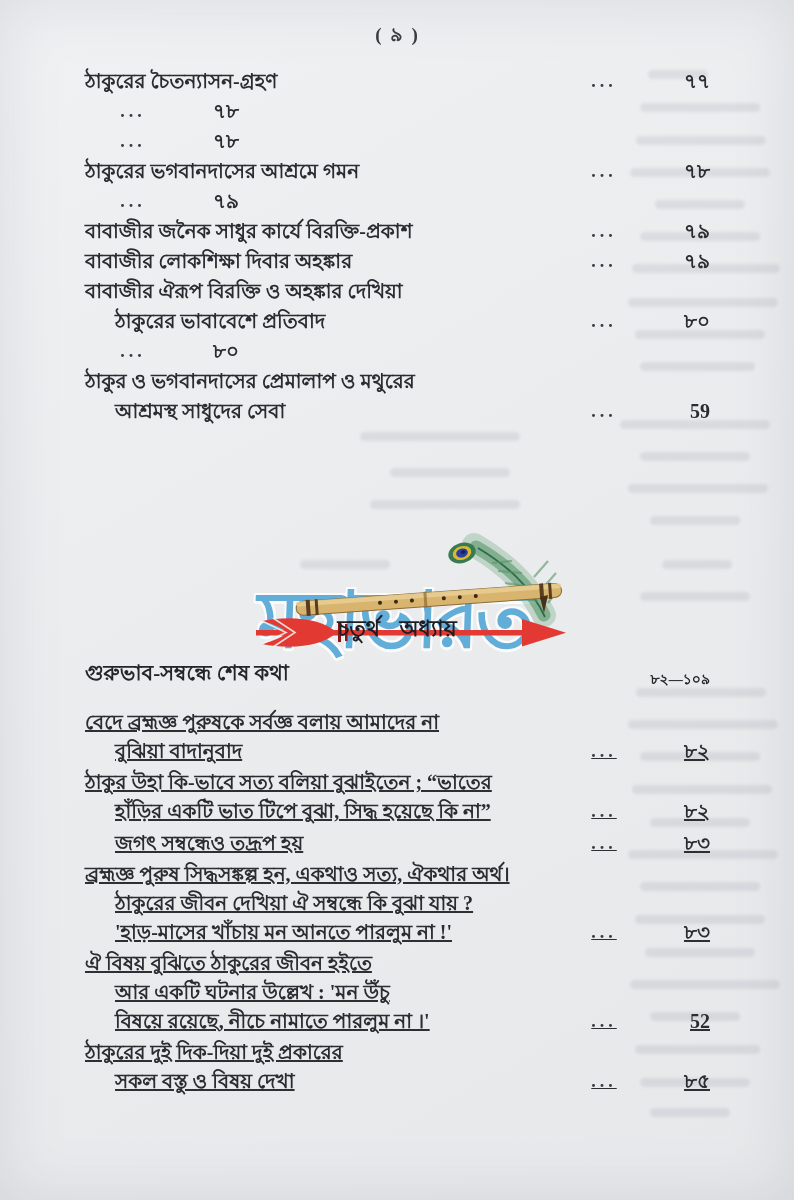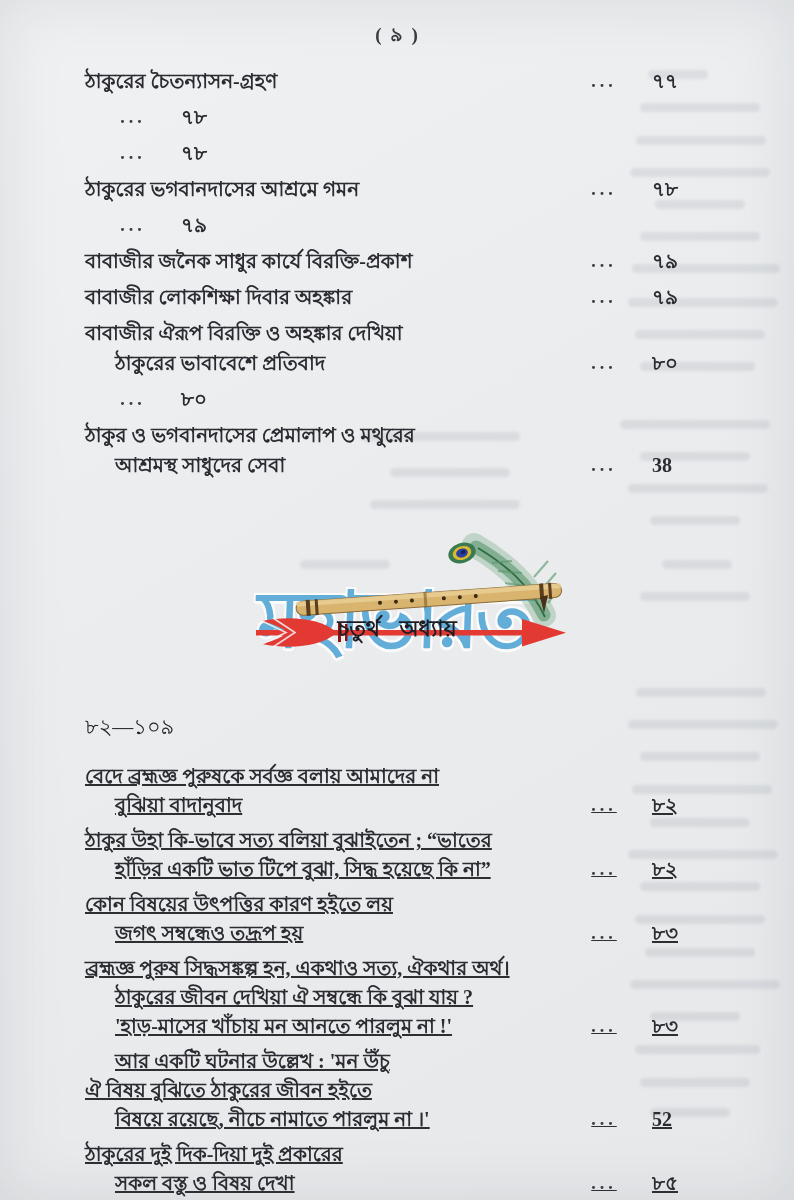--- a/index.html
+++ b/index.html
@@ -21,44 +21,44 @@
   .bleed-layer{position:absolute;inset:0;z-index:0;}
   .bleed-line{
     position:absolute;height:9px;border-radius:5px;
     background:#6a7080;opacity:.13;filter:blur(1.6px);
   }
   .content{position:relative;z-index:4;padding:20px 84px 0 85px;}
   .page-header{
     text-align:center;font-size:19px;letter-spacing:2px;
     color:#3a3a40;margin-bottom:14px;font-weight:600;
   }
-  .toc-entry{display:flex;align-items:flex-end;margin-top:6px;}
+  .toc-entry{display:flex;align-items:flex-end;}
   .entry-lines{flex:1;min-width:0;}
   .entry-line{
     height:30px;line-height:30px;font-size:20px;font-weight:600;
     white-space:nowrap;color:#2b2b31;
   }
   .entry-line.cont{padding-left:30px;}
   .entry-dots{
     width:96px;text-align:center;font-size:18px;letter-spacing:4px;
     line-height:30px;color:#3a3a40;font-weight:700;
   }
   .entry-page{
-    width:58px;text-align:left;font-size:20px;font-weight:700;
+    width:58px;text-align:right;font-size:20px;font-weight:700;
     line-height:30px;color:#2b2b31;white-space:nowrap;
   }
   .toc-bottom .toc-entry{margin-bottom:2px;}
   .toc-bottom .entry-line{height:29px;line-height:29px;}
   .divider-space{height:232px;}
   .section-heading-row{
     display:flex;align-items:flex-end;justify-content:space-between;
     height:34px;position:relative;z-index:6;
   }
   .section-title{font-size:21px;font-weight:700;color:#242429;white-space:nowrap;}
-  .section-range{font-size:21px;font-weight:400;color:#242429;white-space:nowrap;}
+  .section-range{font-size:14px;font-weight:700;color:#242429;white-space:nowrap;}
   .toc-bottom{margin-top:16px;text-decoration:underline;}
   
   .divider{
     position:absolute;left:0;top:515px;width:794px;height:175px;z-index:2;
   }
   .watermark{
     position:absolute;left:50%;top:66px;transform:translateX(-51%) skewX(-2deg);
     font-size:78px;line-height:80px;font-weight:700;
     color:#58a9d7;letter-spacing:-3px;white-space:nowrap;
     text-shadow:-2px -2px 0 #fdfdfd,2px -2px 0 #fdfdfd,-2px 2px 0 #fdfdfd,2px 2px 0 #fdfdfd,0 3px 0 #fdfdfd;
@@ -216,27 +216,28 @@
         <div class="toc-entry">
           <div class="entry-dots">...</div>
           <div class="entry-page">৮০</div>
         </div>
         <div class="toc-entry">
           <div class="entry-lines">
             <div class="entry-line">ঠাকুর ও ভগবানদাসের প্রেমালাপ ও মথুরের</div>
             <div class="entry-line cont">আশ্রমস্থ সাধুদের সেবা</div>
           </div>
           <div class="entry-dots">...</div>
-          <div class="entry-page">38</div>
+          <div class="entry-page">59</div>
         </div>
       </div>
 
     <div class="divider-space"></div>
 
     <div class="section-heading-row">
+      <span class="section-title">গুরুভাব-সম্বন্ধে শেষ কথা</span>
       <span class="section-range">৮২—১০৯</span>
     </div>
 
     <div class="toc toc-bottom" id="toc-bottom">
         <div class="toc-entry">
           <div class="entry-lines">
             <div class="entry-line">বেদে ব্রহ্মজ্ঞ পুরুষকে সর্বজ্ঞ বলায় আমাদের না</div>
             <div class="entry-line cont">বুঝিয়া বাদানুবাদ</div>
           </div>
           <div class="entry-dots">...</div>
@@ -245,39 +246,38 @@
         <div class="toc-entry">
           <div class="entry-lines">
             <div class="entry-line">ঠাকুর উহা কি-ভাবে সত্য বলিয়া বুঝাইতেন ; “ভাতের</div>
             <div class="entry-line cont">হাঁড়ির একটি ভাত টিপে বুঝা, সিদ্ধ হয়েছে কি না”</div>
           </div>
           <div class="entry-dots">...</div>
           <div class="entry-page">৮২</div>
         </div>
         <div class="toc-entry">
           <div class="entry-lines">
-            <div class="entry-line">কোন বিষয়ের উৎপত্তির কারণ হইতে লয়</div>
             <div class="entry-line cont">জগৎ সম্বন্ধেও তদ্রূপ হয়</div>
           </div>
           <div class="entry-dots">...</div>
           <div class="entry-page">৮৩</div>
         </div>
         <div class="toc-entry">
           <div class="entry-lines">
             <div class="entry-line">ব্রহ্মজ্ঞ পুরুষ সিদ্ধসঙ্কল্প হন, একথাও সত্য, ঐকথার অর্থ।</div>
             <div class="entry-line cont">ঠাকুরের জীবন দেখিয়া ঐ সম্বন্ধে কি বুঝা যায় ?</div>
             <div class="entry-line cont">'হাড়-মাসের খাঁচায় মন আনতে পারলুম না !'</div>
           </div>
           <div class="entry-dots">...</div>
           <div class="entry-page">৮৩</div>
         </div>
         <div class="toc-entry">
           <div class="entry-lines">
+            <div class="entry-line">ঐ বিষয় বুঝিতে ঠাকুরের জীবন হইতে</div>
             <div class="entry-line cont">আর একটি ঘটনার উল্লেখ : 'মন উঁচু</div>
-            <div class="entry-line">ঐ বিষয় বুঝিতে ঠাকুরের জীবন হইতে</div>
             <div class="entry-line cont">বিষয়ে রয়েছে, নীচে নামাতে পারলুম না ।'</div>
           </div>
           <div class="entry-dots">...</div>
           <div class="entry-page">52</div>
         </div>
         <div class="toc-entry">
           <div class="entry-lines">
             <div class="entry-line">ঠাকুরের দুই দিক-দিয়া দুই প্রকারের</div>
             <div class="entry-line cont">সকল বস্তু ও বিষয় দেখা</div>
           </div>

